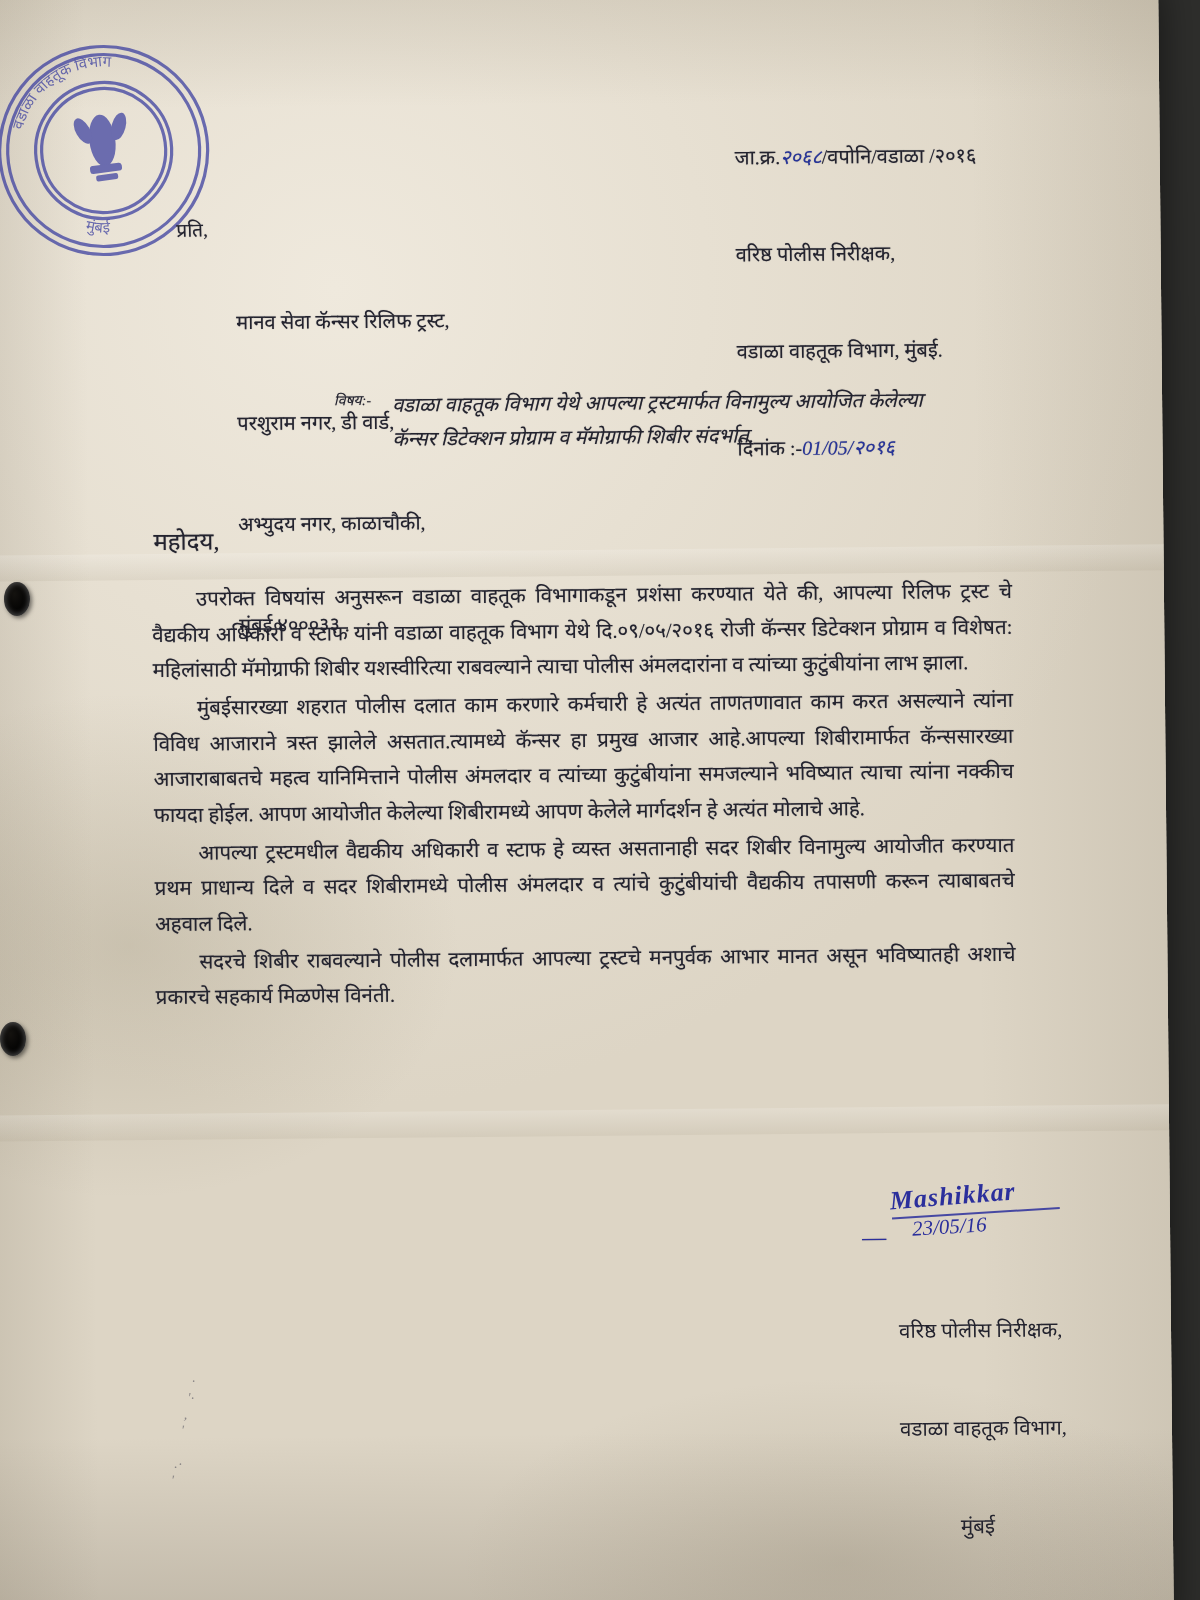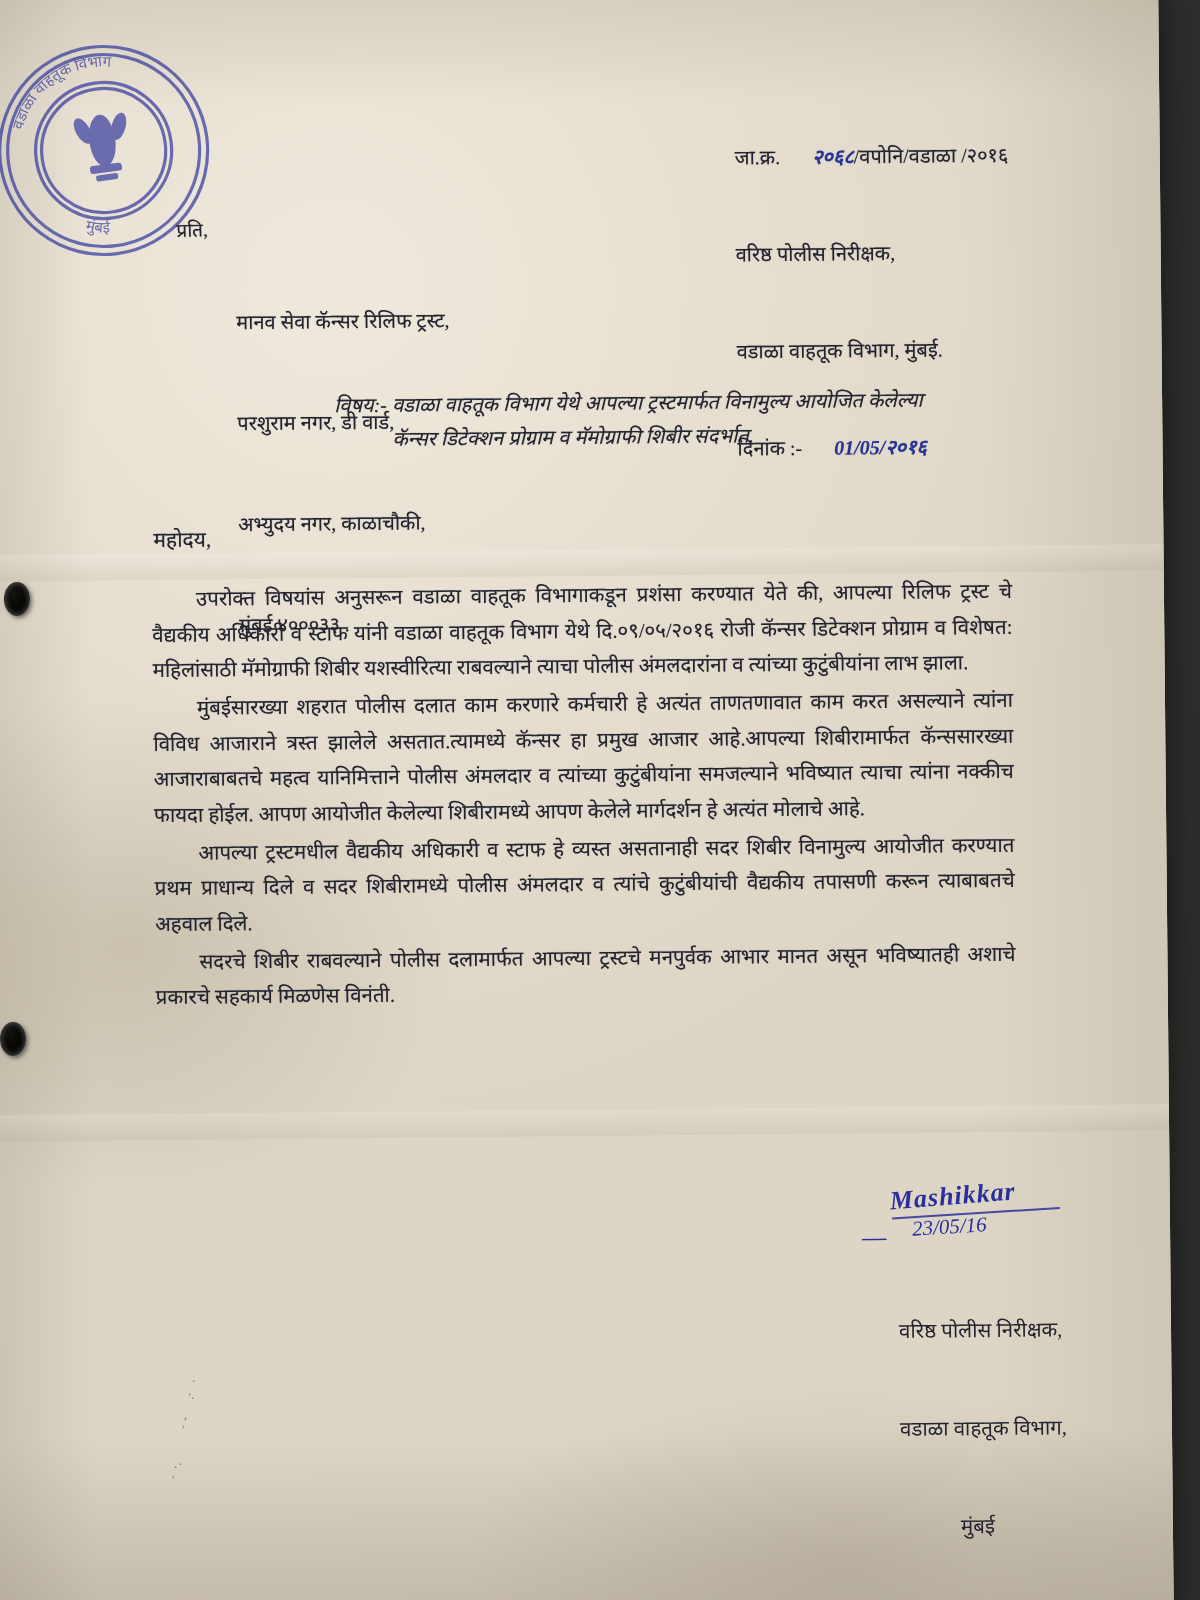--- a/index.html
+++ b/index.html
@@ -74,30 +74,30 @@
     position: absolute;
     color: #23232e;
     font-family: "Liberation Serif", serif;
     font-size: 20px;
     line-height: 1.55;
     white-space: pre;
     text-shadow: 0 0 1px rgba(40,40,60,.45);
   }
 
   .ref-block { left: 755px; top: 88px; font-size: 20px; line-height: 1.62; }
-  .hw { color: #27349a; font-style: italic; font-weight: bold; margin-left: 32px; }
+  .hw { color: #27349a; font-style: italic; font-weight: normal; }
 
   .prati { left: 196px; top: 222px; font-size: 19px; transform: rotate(-1deg); }
   .addr  { left: 255px; top: 246px; font-size: 20px; line-height: 1.68; }
 
-  .subj-label { left: 352px; top: 398px; font-size: 20px; font-style: italic; }
+  .subj-label { left: 352px; top: 398px; font-size: 14px; font-style: italic; }
   .subj-l1 { left: 410px; top: 398px; font-size: 20px; font-style: italic; }
   .subj-l2 { left: 410px; top: 432px; font-size: 20px; font-style: italic; }
 
-  .salute { left: 170px; top: 530px; font-size: 21px; }
+  .salute { left: 170px; top: 530px; font-size: 24px; }
 
   .body {
     position: absolute;
     left: 168px;
     top: 588px;
     width: 860px;
     color: #23232e;
     font-size: 20.5px;
     line-height: 1.74;
     text-align: justify;

